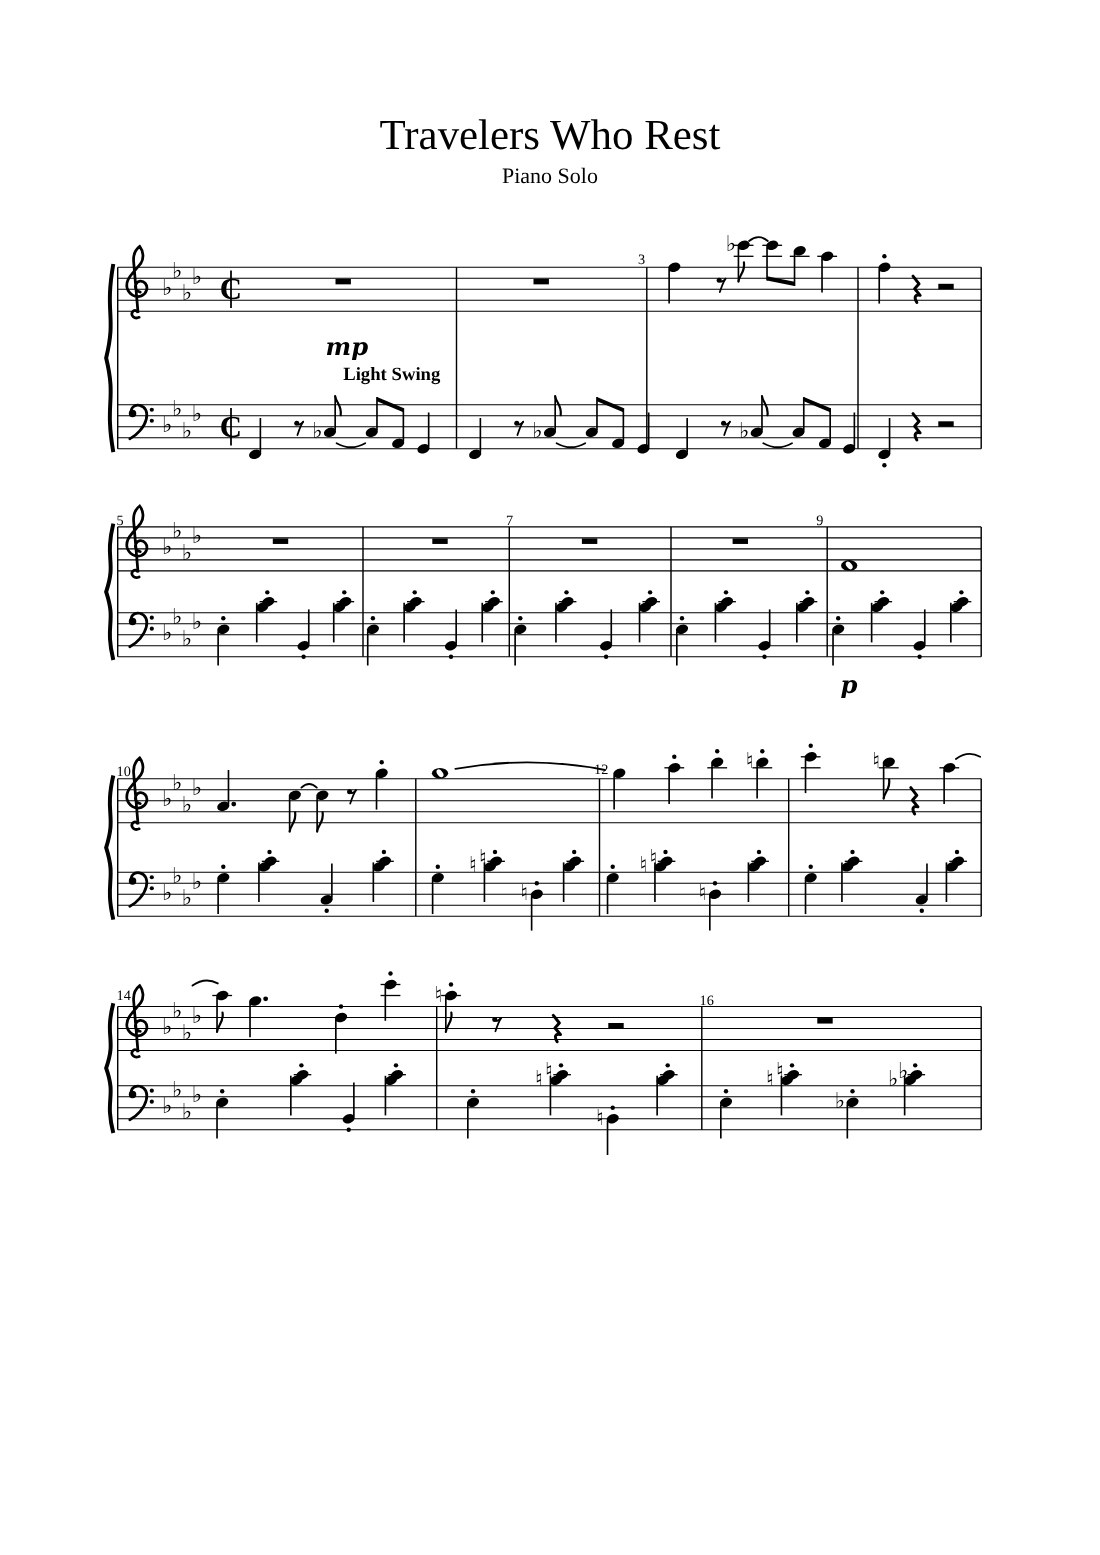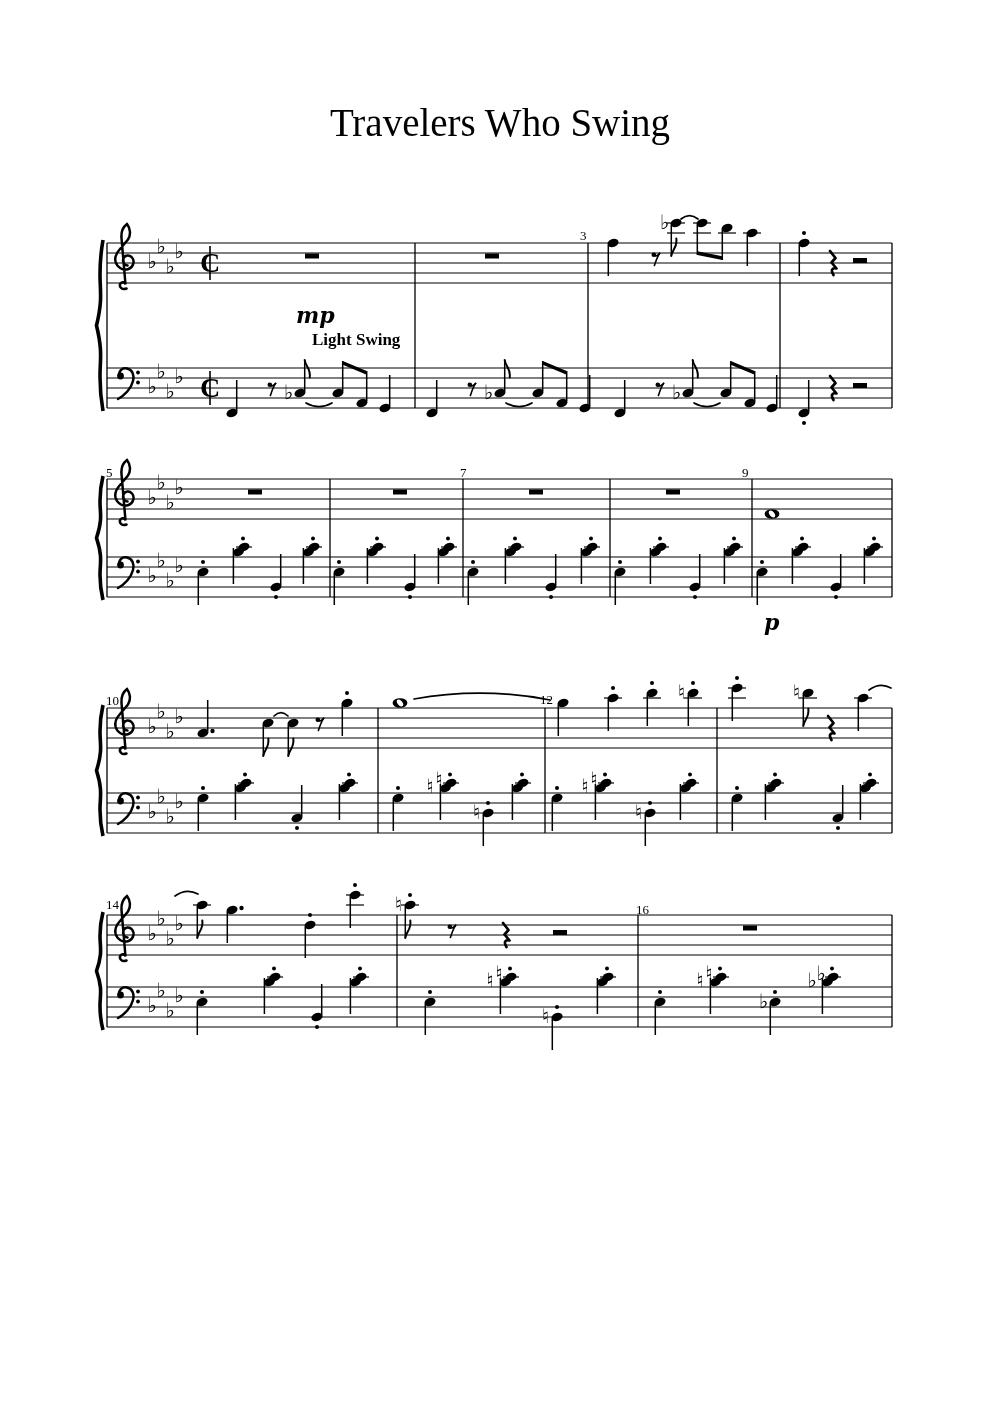--- a/index.html
+++ b/index.html
@@ -24,21 +24,22 @@
   .erest{fill:none;stroke:#000;stroke-width:1.6;stroke-linecap:round;}
   .stem{stroke:#000;stroke-width:1.5;}
   .flag{fill:none;stroke:#000;stroke-width:2;stroke-linecap:round;}
   .ledger{stroke:#000;stroke-width:1.2;}
 </style>
 </head>
 <body>
 
 <div id="page">
   <div id="title-block">
-    <h1>Travelers Who Swing</h1>
+    <h1>Travelers Who Rest</h1>
+    <h2>Piano Solo</h2>
   </div>
   <svg id="score-svg" width="1000" height="1414" viewBox="0 0 1000 1414">
       <g>
         <line x1="107" y1="243" x2="892" y2="243" class="sl"></line>
         <line x1="107" y1="253" x2="892" y2="253" class="sl"></line>
         <line x1="107" y1="263" x2="892" y2="263" class="sl"></line>
         <line x1="107" y1="273" x2="892" y2="273" class="sl"></line>
         <line x1="107" y1="283" x2="892" y2="283" class="sl"></line>
         <line x1="107" y1="368" x2="892" y2="368" class="sl"></line>
         <line x1="107" y1="378" x2="892" y2="378" class="sl"></line>

